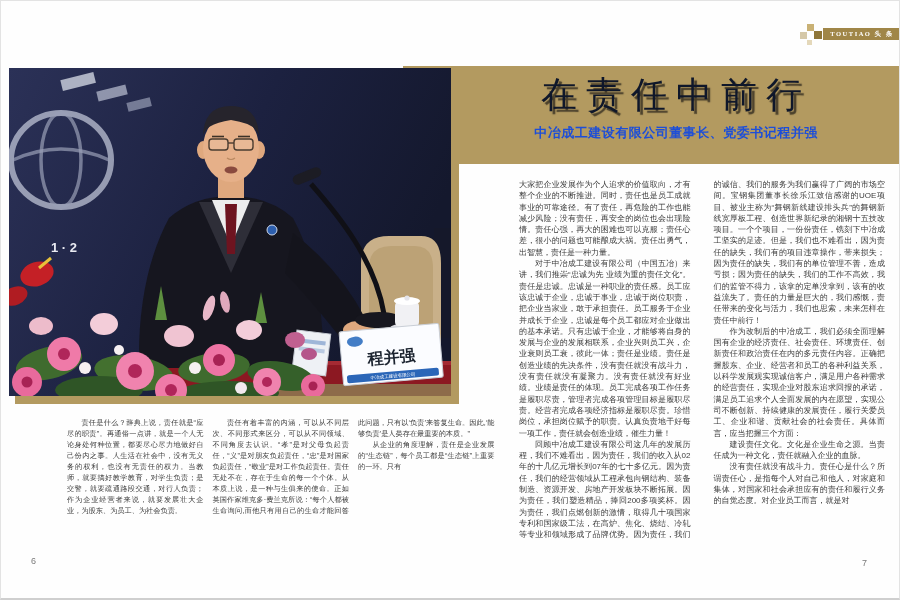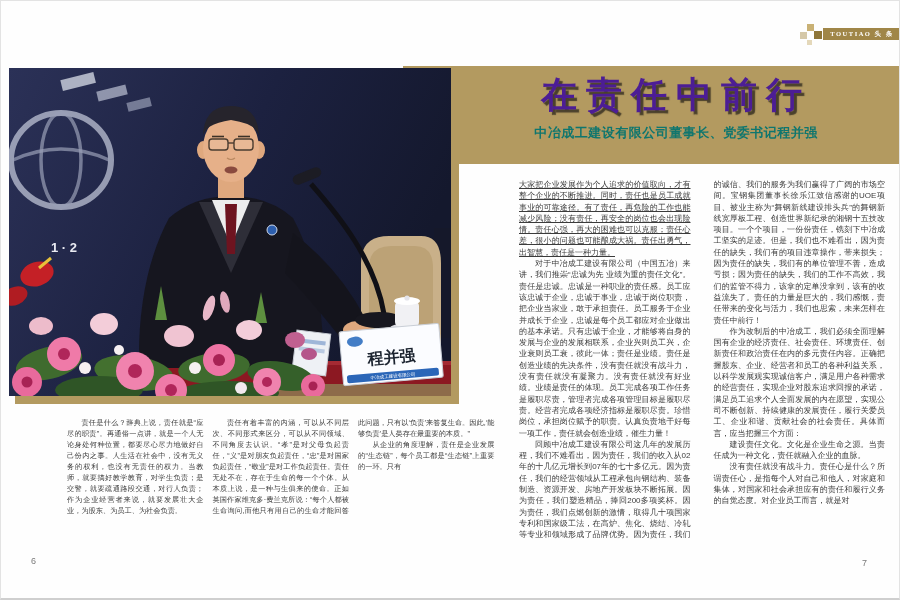--- a/index.html
+++ b/index.html
@@ -9,34 +9,34 @@
   
   .tag-bar{position:absolute;left:822px;top:27px;width:78px;height:12px;background:#a08648;
            color:#fff;font-family:"Liberation Serif","DejaVu Serif",serif;font-size:6.5px;
            letter-spacing:1.5px;text-align:center;line-height:12px;font-weight:bold;}
   .sq{position:absolute;}
   
   .gold-band{position:absolute;left:402px;top:65px;width:498px;height:98px;background:#b39a60;}
   .gold-shadow{position:absolute;left:14px;top:80px;width:444px;height:323px;background:#b39a60;}
   
   .title-block{position:absolute;left:458px;top:76px;width:434px;text-align:center;}
-  .title-main{color:#4c1d95;font-size:36px;font-weight:bold;letter-spacing:9px;line-height:1;
+  .title-main{color:#0f172a;font-size:36px;font-weight:normal;letter-spacing:9px;line-height:1;
               text-shadow:3px 3px 1px rgba(55,48,34,0.85);white-space:nowrap;}
-  .title-sub{color:#0f766e;font-size:13px;font-weight:bold;margin-top:11px;letter-spacing:0.5px;white-space:nowrap;}
+  .title-sub{color:#1d4ed8;font-size:13px;font-weight:bold;margin-top:11px;letter-spacing:0.5px;white-space:nowrap;}
   
   .photo{position:absolute;left:8px;top:67px;width:442px;height:328px;}
   
   .left-text{position:absolute;left:66px;top:416px;width:282px;height:112px;
              column-count:2;column-gap:9px;column-fill:auto;
              font-size:7.2px;line-height:11px;color:#3b3b3b;text-align:justify;}
   .right-text{position:absolute;left:518px;top:178px;width:366px;height:364px;
               column-count:2;column-gap:23px;column-fill:auto;
               font-size:8px;line-height:11.3px;color:#3b3b3b;text-align:justify;}
   .left-text p,.right-text p{margin:0;text-indent:2em;}
-  .right-text p:first-child{text-indent:0;text-decoration:underline;}
+  .right-text p:first-child{text-indent:0;}
   .pagenum{position:absolute;font-size:9px;color:#7a7a7a;}
   .pagenum.left{left:30px;top:555px;}
   .pagenum.right{left:861px;top:557px;}
 </style>
 </head>
 <body>
 
 <div class="spread">
 
   <div class="sq" style="left:806px;top:23px;width:7px;height:7px;background:#c9b175;"></div>

